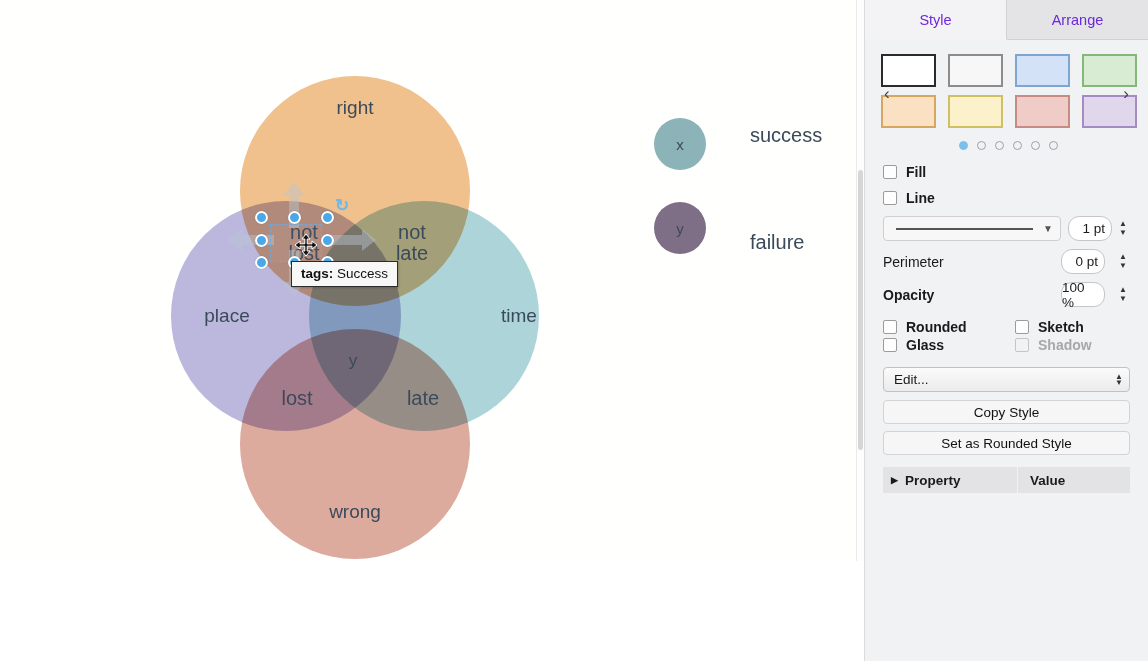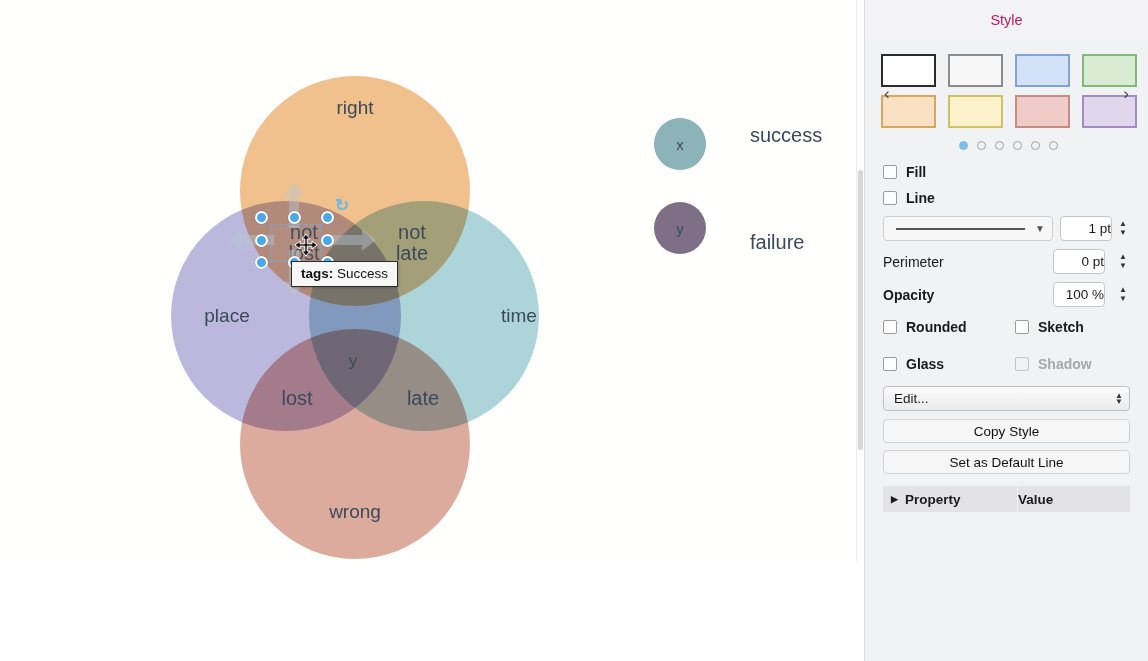--- a/index.html
+++ b/index.html
@@ -107,21 +107,21 @@
     background: #f1f2f4;
     border-left: 1px solid #dcdcdc;
     font-size: 13px;
     color: #1a1a1a;
   }
   #tabs { display: flex; height: 40px; background: #e4e4e6; }
   .tab {
     flex: 1;
     display: flex; align-items: center; justify-content: center;
     font-size: 14.5px;
-    color: #be185d;
+    color: #6d28d9;
     background: #e4e4e6;
     border-right: 1px solid #d2d2d4;
     border-bottom: 1px solid #d2d2d4;
     cursor: default;
   }
   .tab:last-child { border-right: none; }
   .tab.active { background: #f3f3f5; border-bottom: 1px solid #f3f3f5; }
 
   #style-gallery {
     position: relative;
@@ -160,32 +160,32 @@
   .line-row { display: flex; align-items: center; padding: 0 18px; margin-bottom: 8px; gap: 7px; }
   .line-select {
     flex: 1; height: 25px;
     background: #f7f7f8; border: 1px solid #cfcfd2; border-radius: 4px;
     display: flex; align-items: center; justify-content: space-between;
     padding: 0 7px 0 12px;
   }
   .line-preview { flex: 1; height: 2px; background: #555; margin-right: 10px; }
   .chev { font-size: 10px; color: #555; }
   .num-field {
-    width: 52px; height: 25px;
-    background: #fff; border: 1px solid #c6c6c9; border-radius: 4px;
+    width: 44px; height: 25px;
+    background: #fff; border: 1px solid #c6c6c9; border-radius: 11px;
     display: flex; align-items: center; justify-content: flex-end;
-    font-size: 13.5px;
+    padding-right: 6px; font-size: 13.5px;
   }
   .stepper { display: flex; flex-direction: column; justify-content: center; width: 11px; gap: 3px; }
   .stepper span { font-size: 8px; line-height: 6px; color: #333; }
 
   .perim-row { display: flex; align-items: center; padding: 0 18px; margin-bottom: 8px; gap: 14px; }
   .perim-row .spacer { flex: 1; }
 
-  .two-col { display: flex; padding: 0 18px; margin-bottom: 21px; }
+  .two-col { display: flex; padding: 0 18px; margin-bottom: 2px; }
   .two-col > div { display: flex; align-items: center; }
   .two-col > div:first-child { width: 132px; }
 
   .edit-select {
     margin: 6px 18px 8px 18px;
     height: 25px;
     background: linear-gradient(#fbfbfb,#ebebeb);
     border: 1px solid #c1c1c4; border-radius: 4px;
     display: flex; align-items: center; justify-content: space-between;
     padding: 0 6px 0 10px; font-size: 13.5px;
@@ -202,21 +202,21 @@
 
   .prop-header {
     margin: 12px 18px 0 18px;
     height: 26px;
     background: #e3e3e5;
     display: flex; align-items: center;
     font-weight: bold; font-size: 13.5px;
   }
   .prop-header .tri { margin: 0 7px 0 8px; font-size: 9px; }
   .prop-header .c1 { width: 112px; }
-  .prop-header .c2 { border-left: 1px solid #f1f1f3; height: 100%; display:flex; align-items:center; flex:1;}
+  .prop-header .c2 { border-left: 1px solid #f1f1f3; padding-left: 12px; height: 100%; display:flex; align-items:center; flex:1;}
 </style>
 </head>
 <body>
 
 <div id="app">
 
   <div id="canvas-area">
 
     <div class="venn-circle" style="left:240px; top:76px; width:230px; height:230px; background:#f0c08e;"></div>
     <div class="venn-circle" style="left:171px; top:201px; width:230px; height:230px; background:#bcb8de;"></div>
@@ -286,20 +286,21 @@
 
     <div id="canvas-vscroll">
       <div class="thumb"></div>
     </div>
   </div>
 
   <div id="panel">
 
     <div id="tabs">
       <div class="tab active">Style</div>
+      <div class="tab">Arrange</div>
     </div>
 
     <div id="style-gallery">
       <div class="gal-arrow left">‹</div>
       <div class="gal-arrow right">›</div>
       <div class="swatch-grid">
         <div class="swatch" style="background:#ffffff; border:2px solid #2b2b2b;"></div>
         <div class="swatch" style="background:#f7f7f7; border:2px solid #8c8c8c;"></div>
         <div class="swatch" style="background:#d3e2f7; border:2px solid #7fa6d2;"></div>
         <div class="swatch" style="background:#d7ecd2; border:2px solid #84b878;"></div>
@@ -385,21 +386,21 @@
 
     <div class="edit-select">
       <span>Edit...</span>
       <span class="updown">
         <span>▲</span>
           <span>▼</span>
       </span>
     </div>
 
     <div class="btn">Copy Style</div>
-    <div class="btn">Set as Default Line</div>
+    <div class="btn">Set as Rounded Style</div>
 
     <div class="prop-header">
       <span class="tri">▶</span>
       <span class="c1">Property</span>
       <span class="c2">Value</span>
     </div>
 
   </div>
 </div>
 

